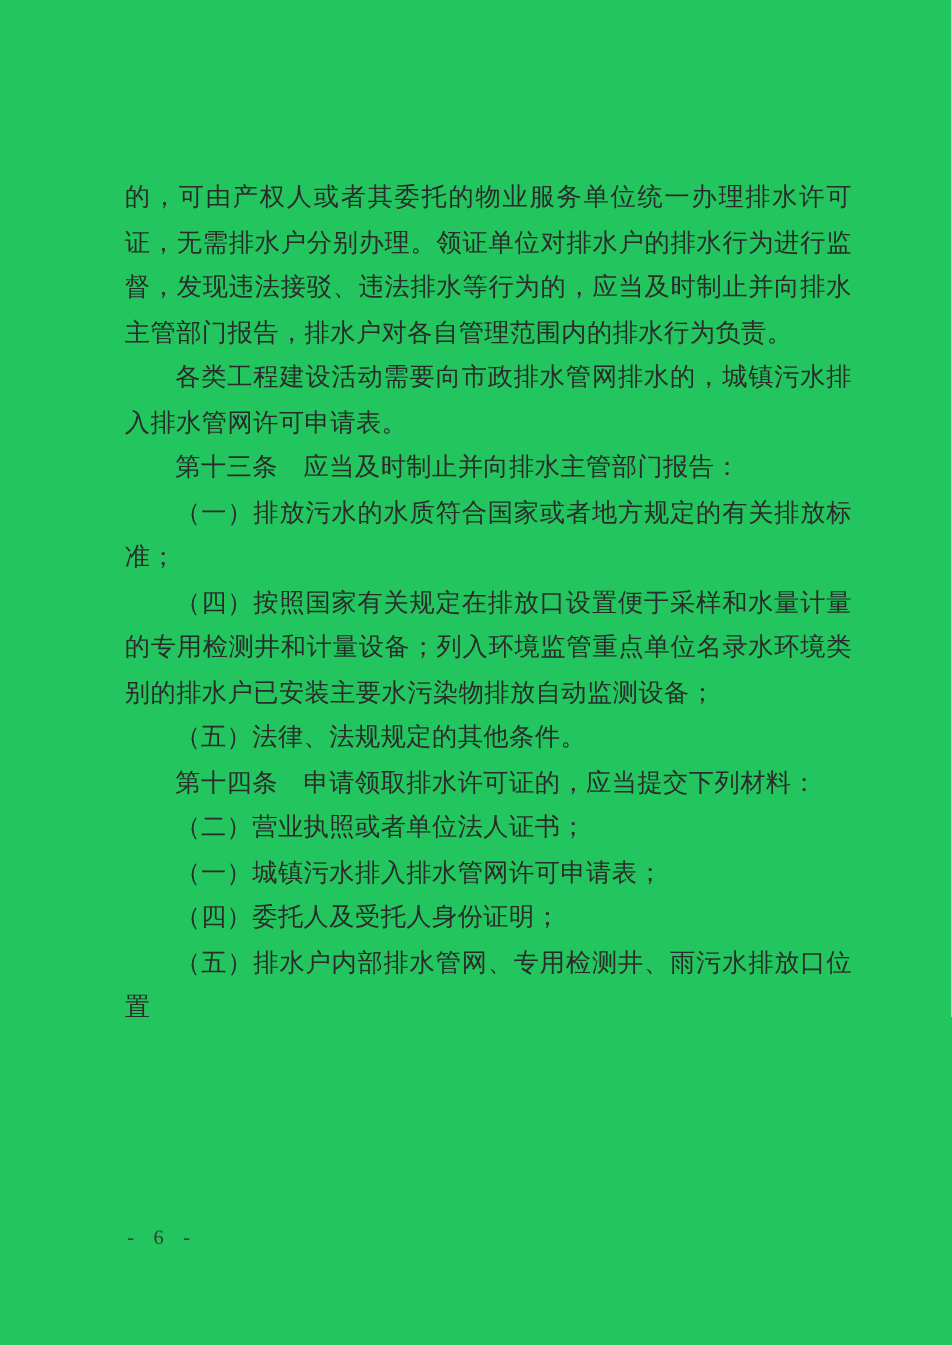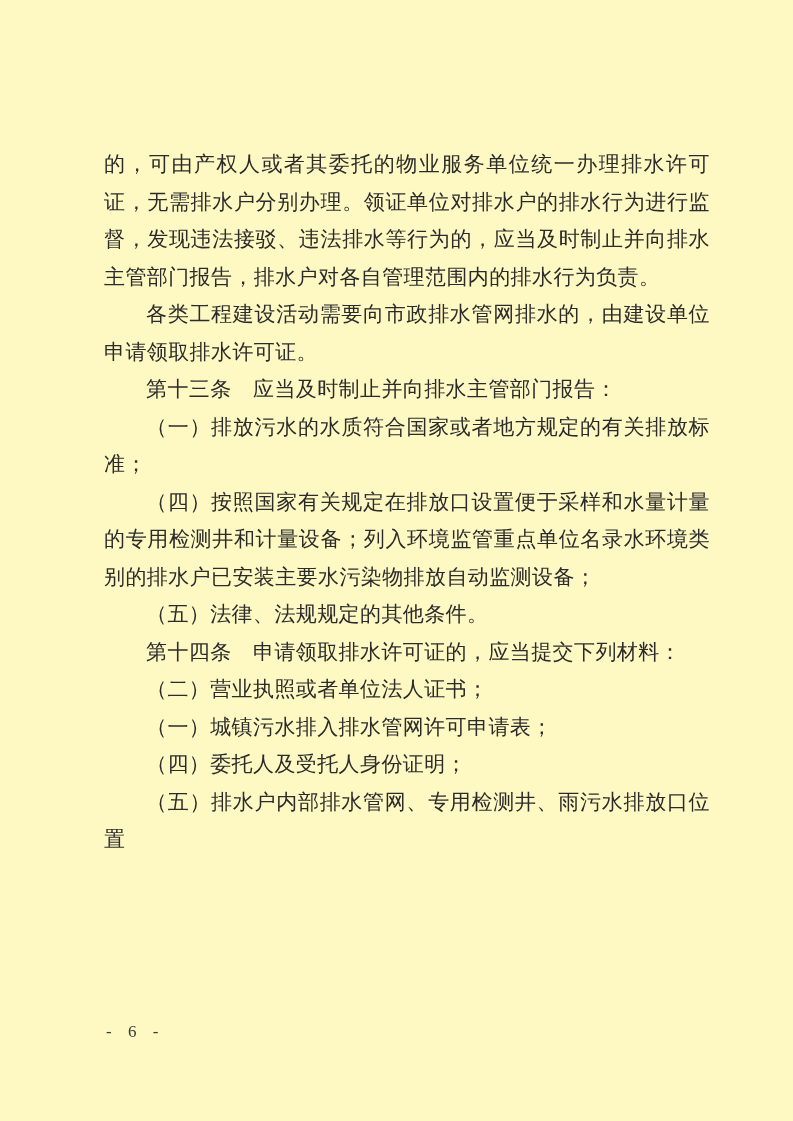--- a/index.html
+++ b/index.html
@@ -4,21 +4,21 @@
 <style>
   html, body {
     margin: 0;
     padding: 0;
     background: #ffffff;
   }
   .page {
     position: relative;
     width: 793px;
     height: 1121px;
-    background: #fef9c3;
+    background: #22c55e;
     overflow: hidden;
     font-family: "Liberation Serif", "DejaVu Serif", serif;
     color: #262626;
   }
   .doc-body {
     position: absolute;
     left: 104px;
     top: 146px;
     width: 606px;
   }
@@ -46,21 +46,21 @@
     letter-spacing: 6px;
     color: #3a3a3a;
   }
 </style>
 </head>
 <body>
 
 <div class="page">
   <div class="doc-body">
       <p class="flush">的，可由产权人或者其委托的物业服务单位统一办理排水许可证，无需排水户分别办理。领证单位对排水户的排水行为进行监督，发现违法接驳、违法排水等行为的，应当及时制止并向排水主管部门报告，排水户对各自管理范围内的排水行为负责。</p>
-      <p class="indent">各类工程建设活动需要向市政排水管网排水的，由建设单位申请领取排水许可证。</p>
+      <p class="indent">各类工程建设活动需要向市政排水管网排水的，城镇污水排入排水管网许可申请表。</p>
       <p class="indent">第十三条　应当及时制止并向排水主管部门报告：</p>
       <p class="indent">（一）排放污水的水质符合国家或者地方规定的有关排放标准；</p>
       <p class="indent">（四）按照国家有关规定在排放口设置便于采样和水量计量的专用检测井和计量设备；列入环境监管重点单位名录水环境类别的排水户已安装主要水污染物排放自动监测设备；</p>
       <p class="indent">（五）法律、法规规定的其他条件。</p>
       <p class="indent">第十四条　申请领取排水许可证的，应当提交下列材料：</p>
       <p class="indent">（二）营业执照或者单位法人证书；</p>
       <p class="indent">（一）城镇污水排入排水管网许可申请表；</p>
       <p class="indent">（四）委托人及受托人身份证明；</p>
       <p class="indent">（五）排水户内部排水管网、专用检测井、雨污水排放口位置</p>
     </div>

